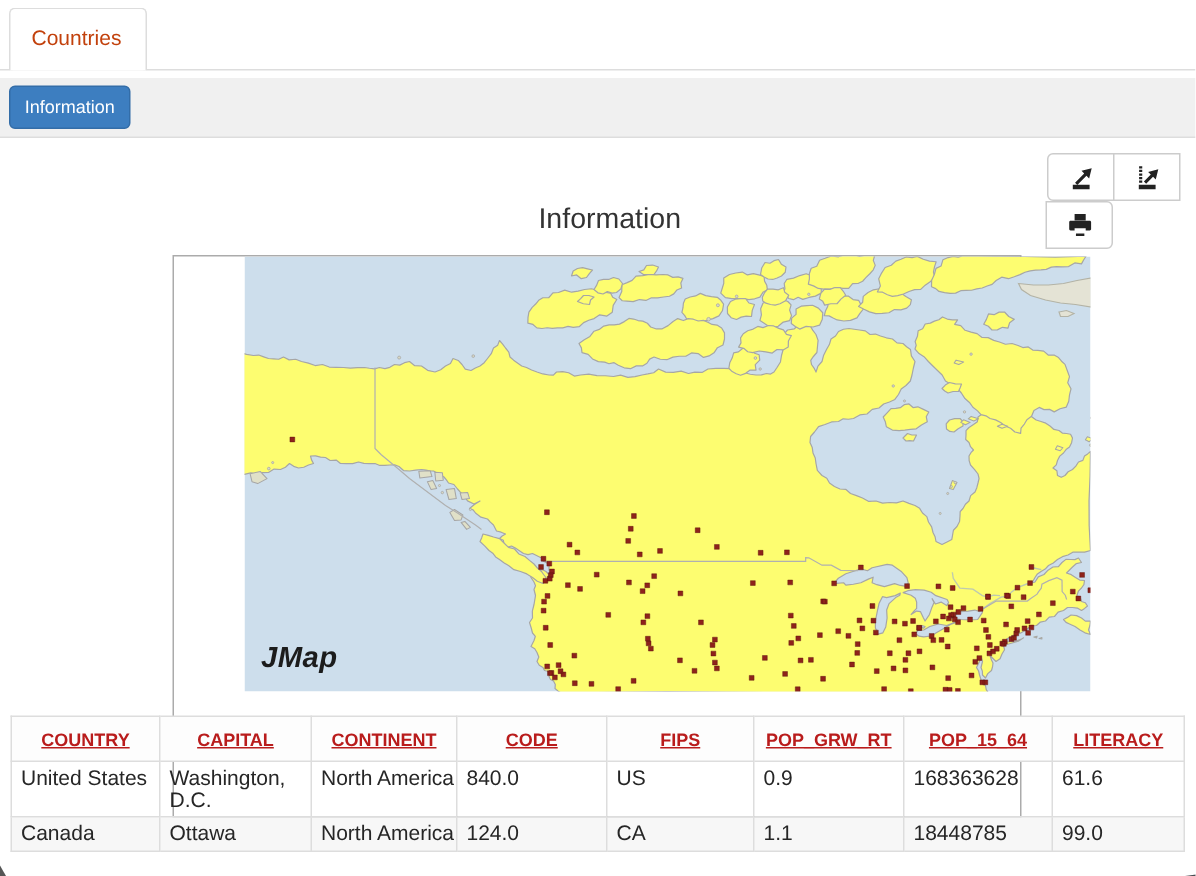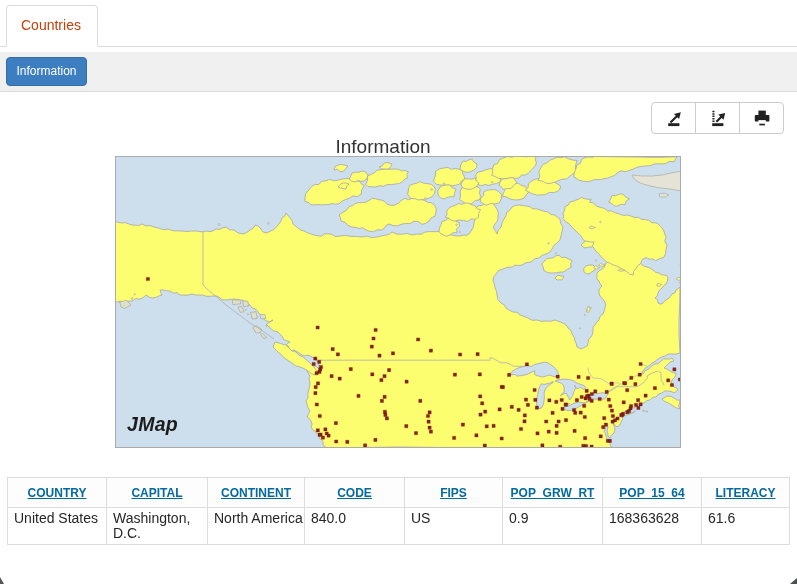--- a/index.html
+++ b/index.html
@@ -1,29 +1,29 @@
 <!DOCTYPE html>
 <html><head>
 <meta charset="utf-8">
 <style>
 * { margin:0; padding:0; box-sizing:border-box; }
 html,body { width:797px; height:584px; background:#fff; font-family:"Liberation Sans", sans-serif; overflow:hidden; position:relative; }
-.abs { position:absolute; }
+.abs { position:absolute;padding-left:47px; }
 .tabline { top:46px; left:0; width:797px; border-top:1px solid #ddd; }
 .tab { left:6px; top:5px; width:92px; height:42px; background:#fff; border:1px solid #ddd; border-bottom:none; border-radius:4px 4px 0 0; z-index:2; font-size:14px; color:#c2410c; padding:11px 0 0 14px; }
 .toolbar { top:52px; left:0; width:797px; height:40px; background:#f0f0f0; border-bottom:1px solid #ddd; }
 .btn-info { position:absolute; left:6px; top:5px; width:81px; height:29px; background:#3d7ec0; border:1px solid #336da8; border-radius:4px; color:#fff; font-size:12px; text-align:center; line-height:27px; }
 .btngroup { left:651px; top:102px; height:32px; z-index:2; }
 .btngroup .b { float:left; width:45px; height:32px; background:#fff; border:1px solid #ccc; margin-left:-1px; text-align:center; padding-top:6px; }
 .btngroup .b1 { border-radius:4px 0 0 4px; margin-left:0; }
 .btngroup .b3 { border-radius:0 4px 4px 0; }
 .h2 { top:136px; left:0; width:766px; text-align:center; font-size:19px; color:#333; font-weight:400; }
-.map { left:115px; top:156px; width:566px; height:292px; border:1px solid #ababab; }
+.map { left:115px; top:170px; width:566px; height:375px; border:1px solid #ababab; }
 table { position:absolute; left:7px; top:477px; width:782px; border-collapse:collapse; table-layout:fixed; font-size:14px; color:#262626; }
-th { font-size:12px; font-weight:bold; color:#0369a1; text-decoration:underline; text-align:center; height:30px; background:#fdfdfd; }
+th { font-size:12px; font-weight:bold; color:#b91c1c; text-decoration:underline; text-align:center; height:30px; background:#fdfdfd; }
 td { padding:3px 0 0 6px; vertical-align:top; line-height:15px; }
 tr.r1 td { height:37px; }
 tr.r2 td { height:23px; background:#f7f7f7; }
 table, th, td { border:1px solid #ddd; }
 .corner-l { left:0; top:577px; width:0; height:0; border-left:4px solid #555; border-top:7px solid transparent; }
 .corner-r { left:790px; top:578px; width:7px; height:6px; background:#4a4f54; clip-path:polygon(100% 0, 0 100%, 100% 100%); }
 </style>
 </head>
 <body>
 <div class="abs tabline"></div>
@@ -181,16 +181,26 @@
 <tr class="r1">
         <td>United States</td>
         <td>Washington, D.C.</td>
         <td>North America</td>
         <td>840.0</td>
         <td>US</td>
         <td>0.9</td>
         <td>168363628</td>
         <td>61.6</td>
       </tr>
+<tr class="r2">
+        <td>Canada</td>
+        <td>Ottawa</td>
+        <td>North America</td>
+        <td>124.0</td>
+        <td>CA</td>
+        <td>1.1</td>
+        <td>18448785</td>
+        <td>99.0</td>
+      </tr>
 </tbody>
   </table>
 <div class="abs corner-l"></div>
 <div class="abs corner-r"></div>
 
 </body></html>

